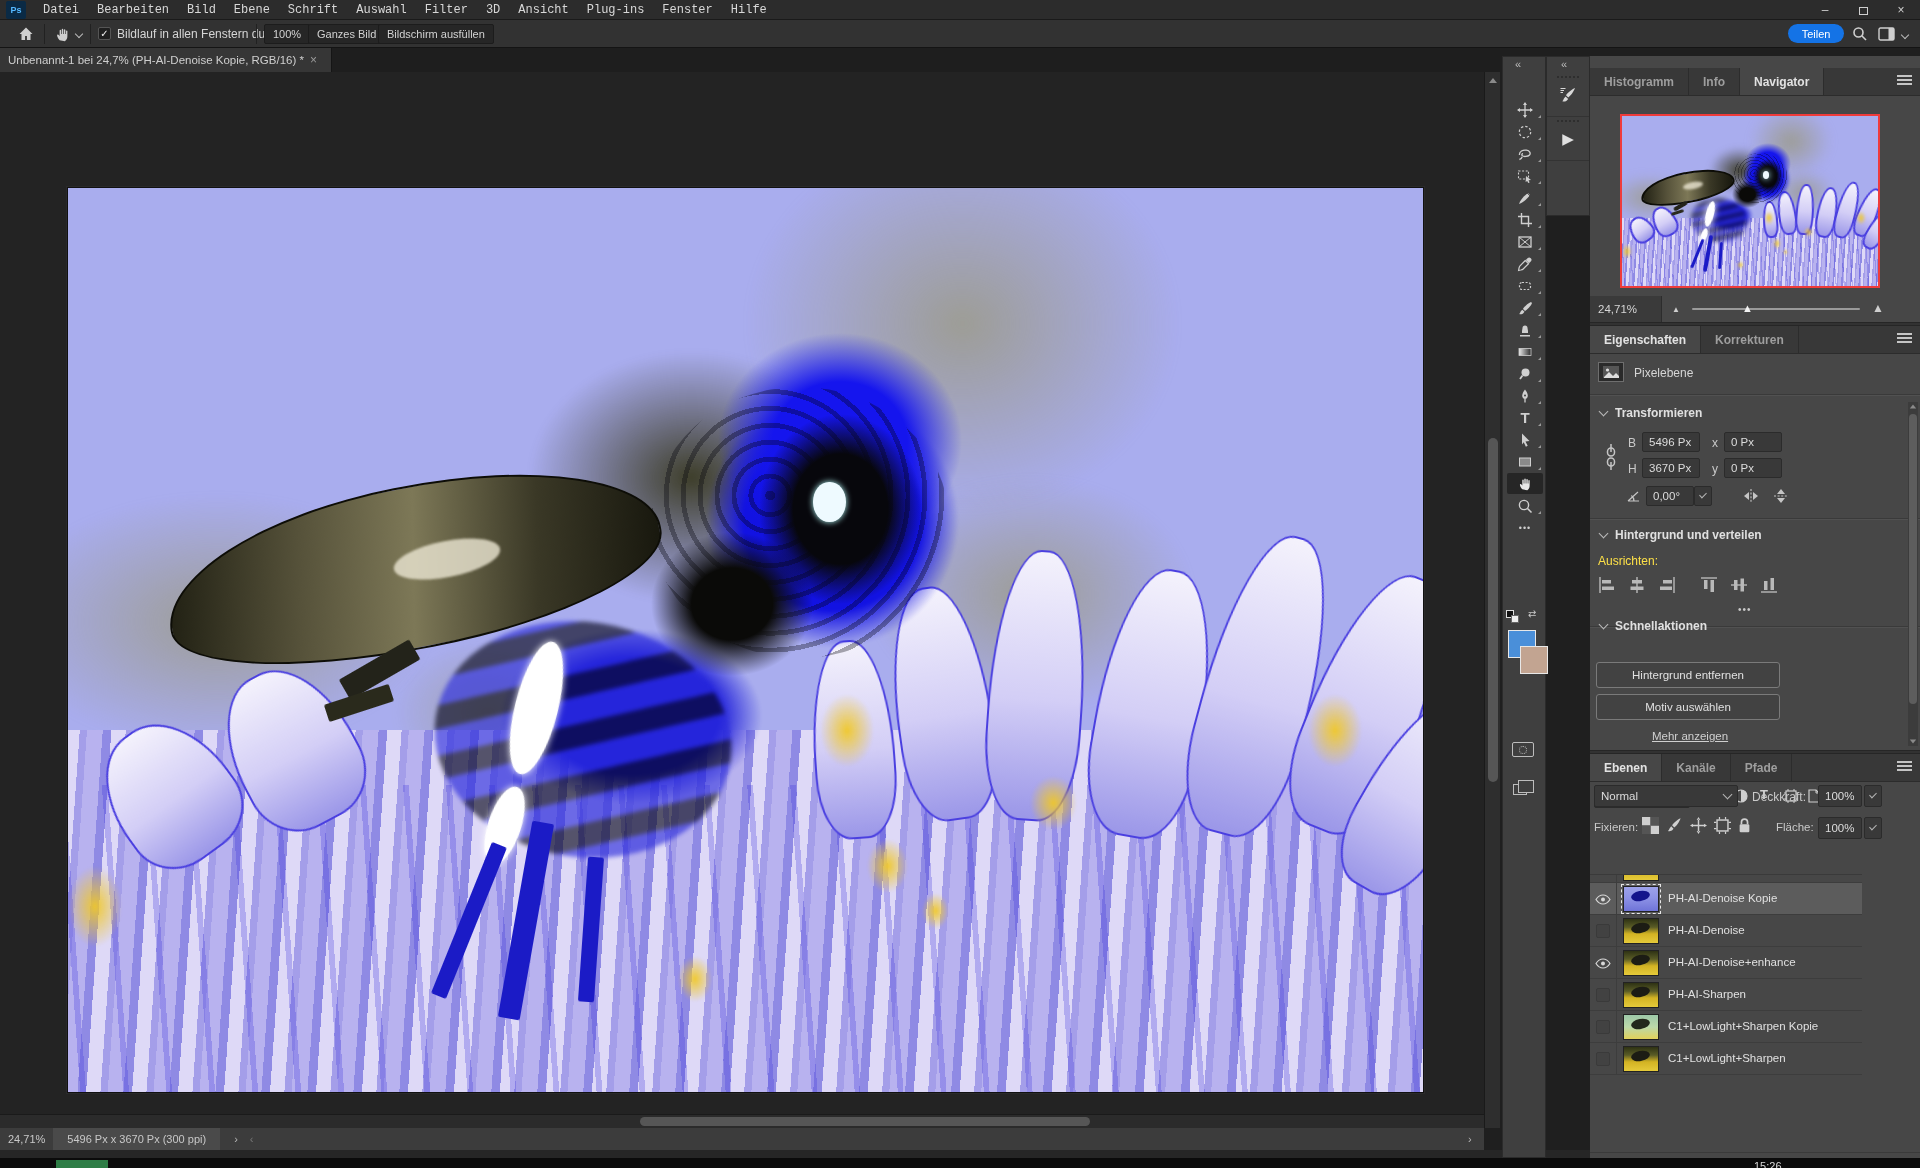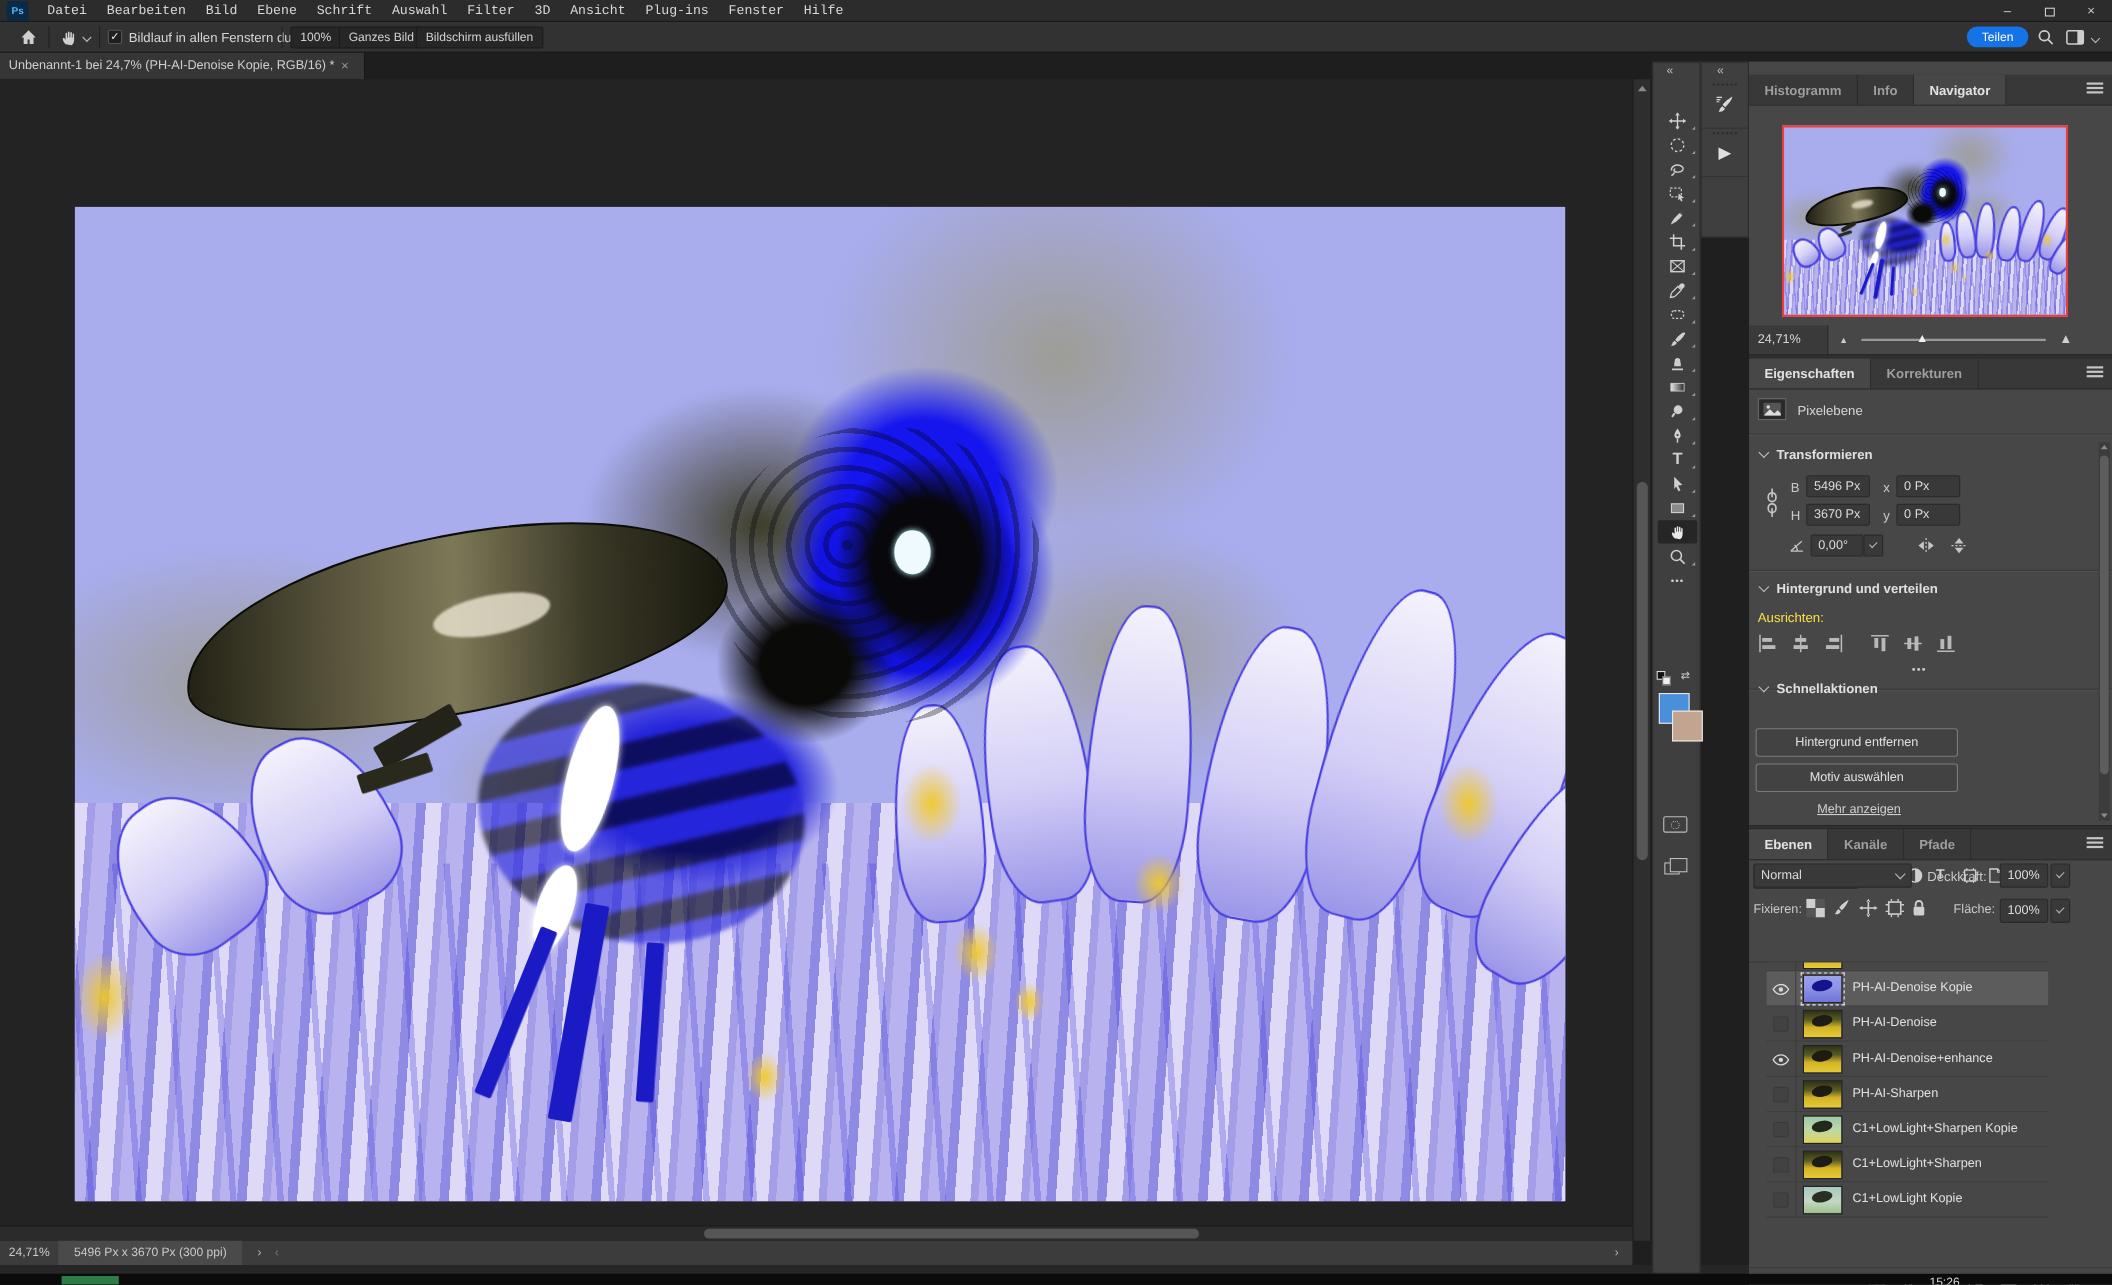--- a/index.html
+++ b/index.html
@@ -107,21 +107,21 @@
   .thumb-box{width:26px;height:20px;background:#2a2a2a;border:1px solid #6e6e6e;display:flex;align-items:center;justify-content:center;}
 
   
   .lfilter-combo{position:absolute;left:4px;top:4px;width:96px;height:22px;background:#3a3a3a;border:1px solid #2b2b2b;border-radius:2px;display:flex;align-items:center;gap:5px;padding:0 6px;font-size:11.5px;}
   .lf-ico{position:absolute;top:7px;color:#cfcfcf;}
   .toggle{position:absolute;left:250px;top:3px;width:14px;height:22px;background:#303030;border-radius:7px;}
   .toggle::before{content:"";position:absolute;left:1px;top:1px;width:12px;height:12px;background:#e8e8e8;border-radius:50%;}
   .blendrow{position:absolute;left:0;top:28px;width:330px;height:30px;}
   .lockrow{position:absolute;left:0;top:60px;width:330px;height:28px;font-size:11.5px;}
   .lock-ico{position:absolute;top:3px;width:17px;height:17px;display:flex;align-items:center;justify-content:center;}
-  #layerlist{position:absolute;left:0;top:120px;width:272px;height:258px;overflow:hidden;border-top:1px solid #3a3a3a;padding-left:16px;}
+  #layerlist{position:absolute;left:0;top:120px;width:272px;height:258px;overflow:hidden;border-top:1px solid #3a3a3a;}
   .lrow{position:relative;width:330px;height:32px;background:#474747;border-bottom:1px solid #3d3d3d;}
   .lrow.selected{background:#5c5c5c;}
   .lrow .eyebox{position:absolute;left:0;top:0;width:27px;height:32px;border-right:1px solid #3d3d3d;display:flex;align-items:center;justify-content:center;}
   .eye-off{width:14px;height:14px;border:1px solid #3a3a3a;border-radius:2px;background:#424242;}
   .lthumb{position:absolute;left:33px;top:3px;width:36px;height:26px;border:1px solid #222;}
   .lrow.selected .lthumb{outline:1px dashed #e8e8e8;outline-offset:1px;}
   .lname{position:absolute;left:78px;top:9px;font-size:11.5px;color:#e0e0e0;}
   .thumb-yellow{background:linear-gradient(180deg,#2e3214 0%,#5a5c26 34%,#d3b323 62%,#e5ca3a 100%);}
   .thumb-yellow::after,.thumb-blue::after,.thumb-bluelight::after,.thumb-green::after,.thumb-palegreen::after{content:"";position:absolute;left:20%;top:18%;width:55%;height:42%;background:#1c1c14;border-radius:50%;transform:rotate(-10deg);}
   .thumb-blue{background:linear-gradient(180deg,#9da2ea 0%,#8e93e6 45%,#6f74d8 100%);}
@@ -734,27 +734,20 @@
           <div class="lthumb thumb-green"></div>
           <div class="lname">C1+LowLight+Sharpen Kopie</div>
         </div>
         <div class="lrow">
           <div class="eyebox">
               <span class="eye-off"></span>
             </div>
           <div class="lthumb thumb-yellow"></div>
           <div class="lname">C1+LowLight+Sharpen</div>
         </div>
-        <div class="lrow">
-          <div class="eyebox">
-              <span class="eye-off"></span>
-            </div>
-          <div class="lthumb thumb-palegreen"></div>
-          <div class="lname">C1+LowLight Kopie</div>
-        </div>
         <div class="pscroll" style="top:0;height:258px;left:318px;">
           <div class="pthumb" style="top:8px;height:70px;"></div>
           <div class="chev-down" style="position:absolute;left:1px;bottom:2px;transform:scale(.8);"></div>
         </div>
       </div>
 
       <div id="layers-bottombar">
         <span class="bb-ico dim">
             <svg width="16" height="10" viewBox="0 0 16 10">
               <rect x="1" y="2.5" width="8" height="5" rx="2.5" fill="none" stroke="#cfcfcf" stroke-width="1.4"></rect>

